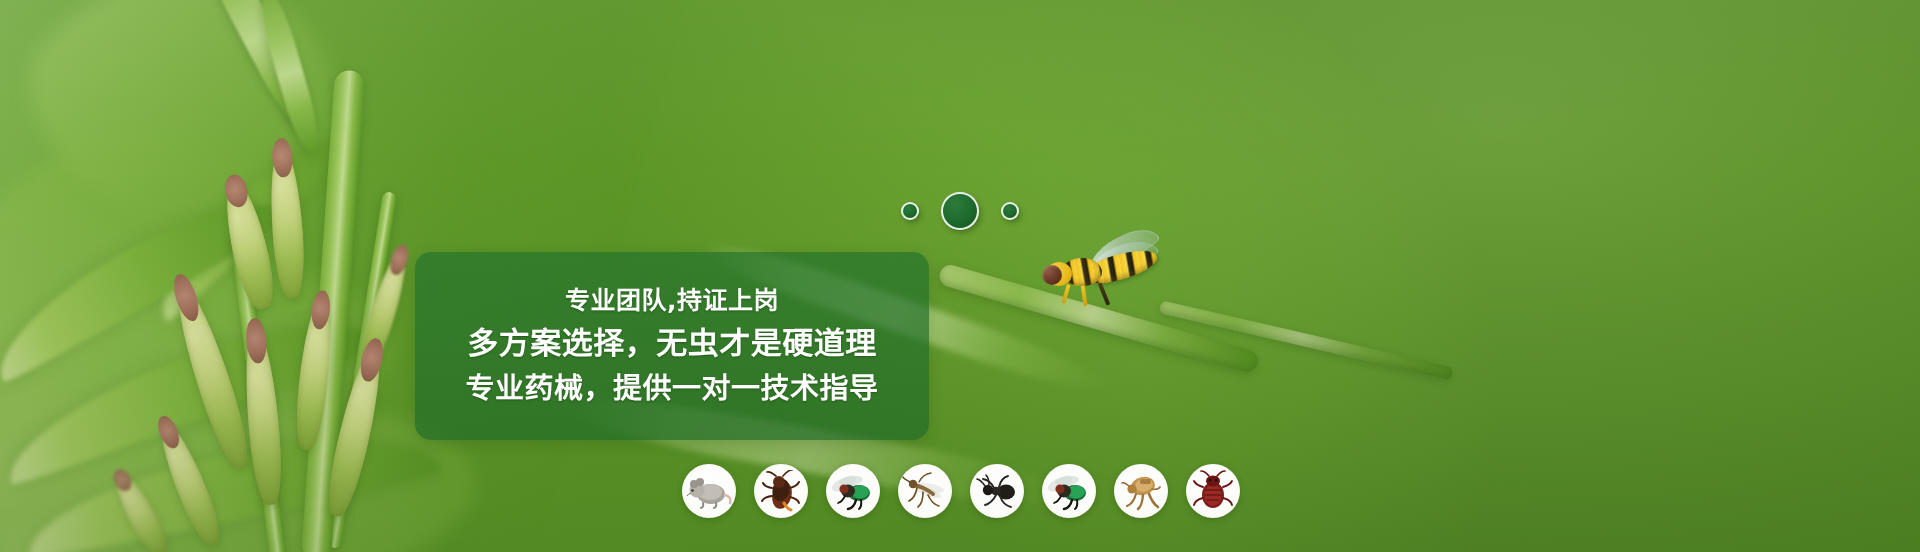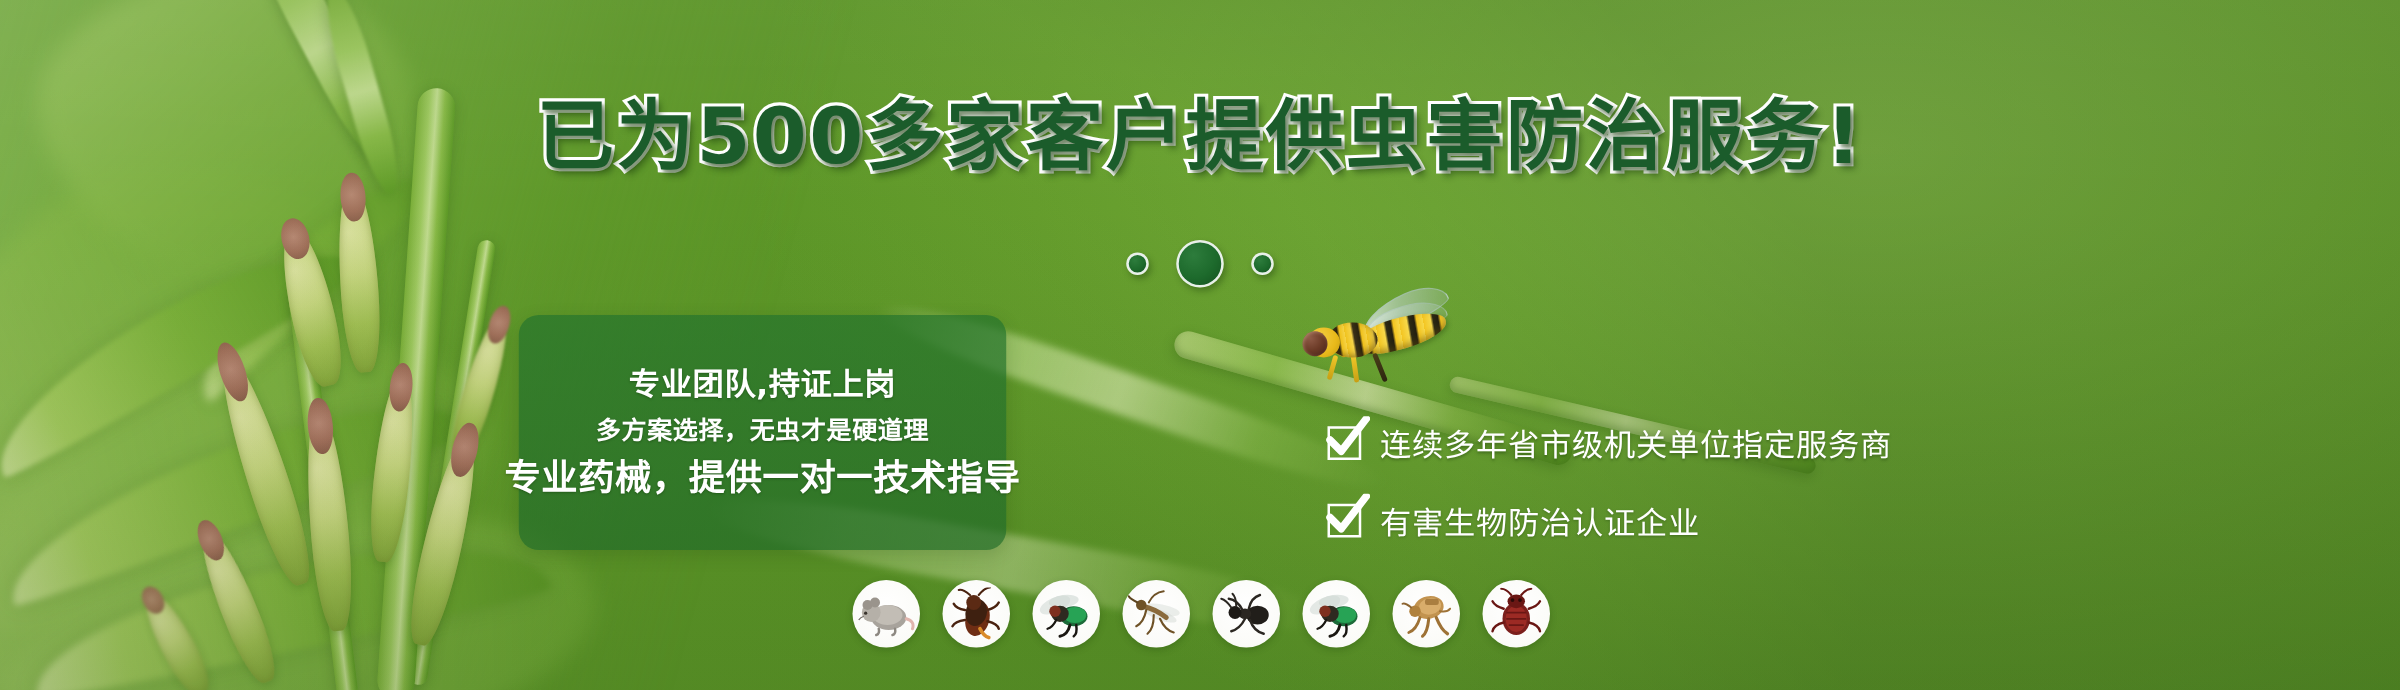--- a/index.html
+++ b/index.html
@@ -163,41 +163,41 @@
     border:2px solid rgba(255,255,255,.9);
     box-shadow:2px 3px 5px rgba(25,60,10,.38);
   }
   .dot.small { width:18px; height:18px; }
   .dot.big   { width:38px; height:38px; }
 
   
   .feature-box {
     position:absolute;
     left:415px; top:252px;
-    width:390px; height:188px;
+    width:514px; height:188px;
     border-radius:16px;
     background:linear-gradient(to bottom, rgba(37,116,44,.72) 0%, rgba(33,107,40,.70) 100%);
     box-shadow:0 4px 14px rgba(25,60,10,.18);
     display:flex;
     flex-direction:column;
     align-items:center;
     justify-content:center;
     gap:11px;
     padding:8px 10px;
   }
   .feature-line {
     color:#ffffff;
     font-family:"DejaVu Sans","Liberation Sans",sans-serif;
     font-weight:bold;
     white-space:nowrap;
     line-height:1.12;
     text-shadow:0 1px 2px rgba(15,45,5,.4);
   }
   .feature-line.l1 { font-size:25px; letter-spacing:.5px; }
-  .feature-line.l2 { font-size:20px; letter-spacing:.5px; }
+  .feature-line.l2 { font-size:31px; letter-spacing:.5px; }
   .feature-line.l3 { font-size:29px; letter-spacing:.5px; }
 
   
   .hoverfly {
     position:absolute;
     left:1040px; top:248px;
     width:118px; height:56px;
   }
   .hf-abdomen {
     position:absolute; left:44px; top:6px;
@@ -331,21 +331,20 @@
   <div class="spike k7"></div>
   <div class="spike k8"></div>
 
   <div class="leaf-streak"></div>
   <div class="leaf-streak s2"></div>
   <div class="perch-stem"></div>
   <div class="perch-stem thin"></div>
 
   <div class="bg-vignette"></div>
 
-  <div class="headline">已为500多家客户提供虫害防治服务!</div>
 
   <div class="dots">
     <span class="dot small"></span>
     <span class="dot big"></span>
     <span class="dot small"></span>
   </div>
 
   <div class="feature-box">
     <div class="feature-line l1">专业团队,持证上岗</div>
     <div class="feature-line l2">多方案选择，无虫才是硬道理</div>
@@ -358,38 +357,20 @@
     <span class="hf-abdomen"></span>
     <span class="hf-leg g1"></span>
     <span class="hf-leg g2"></span>
     <span class="hf-leg g3"></span>
     <span class="hf-leg g4"></span>
     <span class="hf-thorax"></span>
     <span class="hf-head"></span>
     <span class="hf-eye"></span>
   </div>
 
-  <div class="checklist">
-    <div class="check-row">
-      <span class="check-icon">
-        <svg width="36" height="34" viewBox="0 0 36 34" aria-hidden="true">
-          <path d="M4 19 L13 28 L33 2" fill="none" stroke="#ffffff" stroke-width="6" stroke-linecap="round" stroke-linejoin="round"></path>
-        </svg>
-      </span>
-      <span class="check-text">连续多年省市级机关单位指定服务商</span>
-    </div>
-    <div class="check-row">
-      <span class="check-icon">
-        <svg width="36" height="34" viewBox="0 0 36 34" aria-hidden="true">
-          <path d="M4 19 L13 28 L33 2" fill="none" stroke="#ffffff" stroke-width="6" stroke-linecap="round" stroke-linejoin="round"></path>
-        </svg>
-      </span>
-      <span class="check-text">有害生物防治认证企业</span>
-    </div>
-  </div>
 
   <div class="pest-strip">
 
     <span class="pest-chip" title="rodent">
       <svg width="46" height="40" viewBox="0 0 46 40">
         <ellipse cx="25" cy="23" rx="14" ry="10" fill="#a8a39c"></ellipse>
         <ellipse cx="24" cy="21" rx="12" ry="8" fill="#c2bdb5"></ellipse>
         <circle cx="11" cy="19" r="7.5" fill="#b5b0a8"></circle>
         <circle cx="8" cy="13" r="4" fill="#9a948c"></circle>
         <circle cx="14" cy="11" r="4" fill="#9a948c"></circle>

